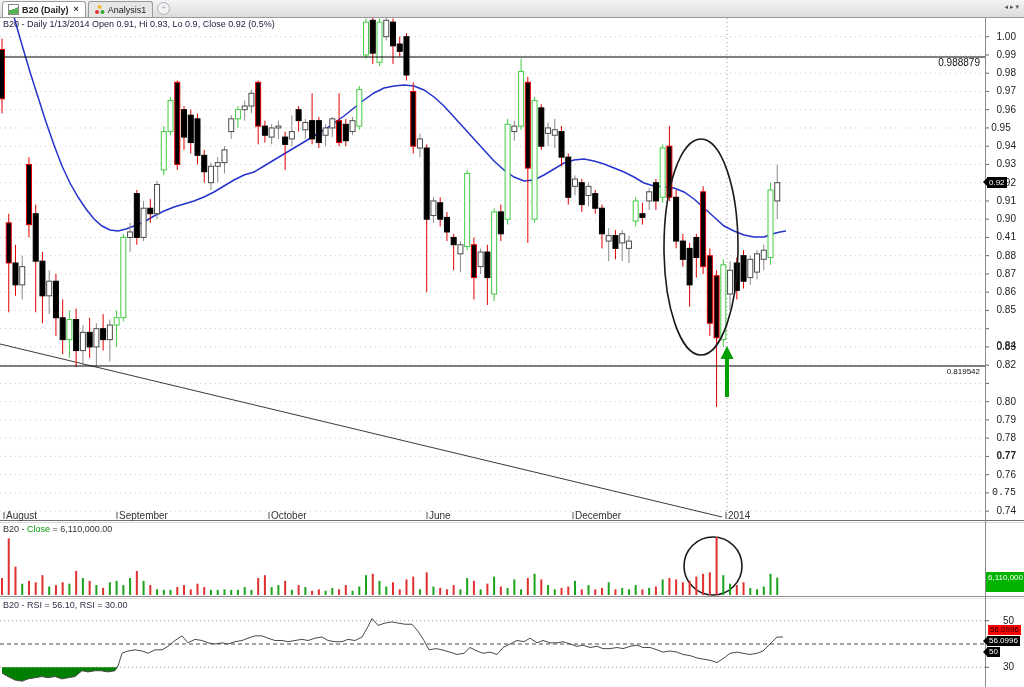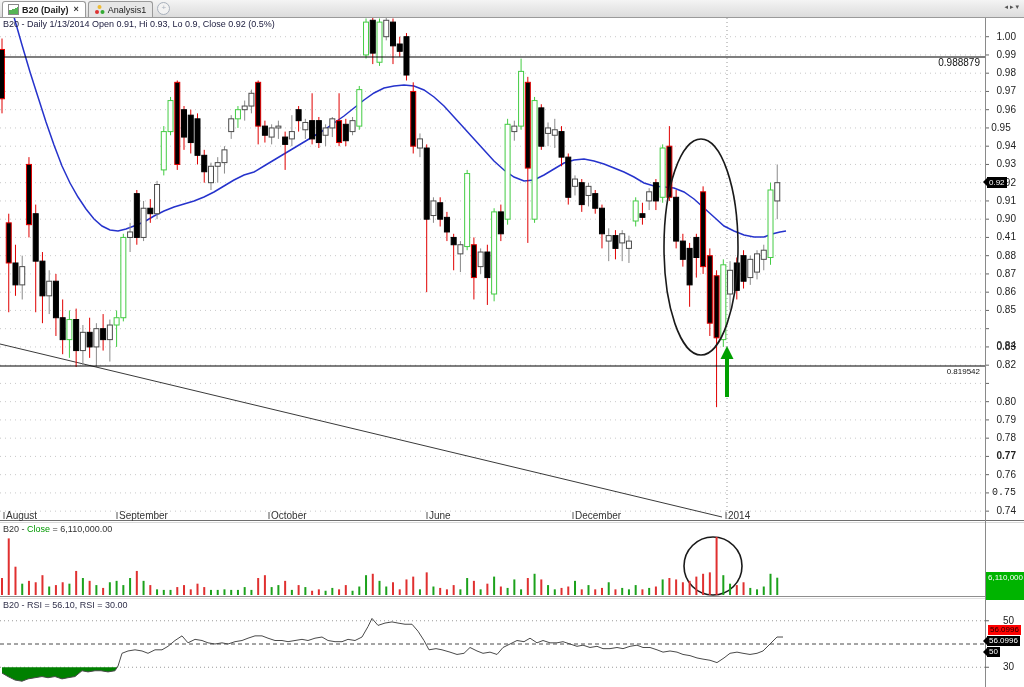--- a/index.html
+++ b/index.html
@@ -542,18 +542,18 @@
       <div class="lbl" style="left: 119px; top: 511px; color: rgb(51, 51, 51);">September</div>
       <div class="lbl" style="left: 271px; top: 511px; color: rgb(51, 51, 51);">October</div>
       <div class="lbl" style="left: 429px; top: 511px; color: rgb(51, 51, 51);">June</div>
       <div class="lbl" style="left: 575px; top: 511px; color: rgb(51, 51, 51);">December</div>
       <div class="lbl" style="left: 728px; top: 511px; color: rgb(51, 51, 51);">2014</div>
       <div class="lbl" style="left: 986px; top: 615.75px; width: 28px; text-align: right;">50</div>
       <div class="lbl" style="left: 986px; top: 662.25px; width: 28px; text-align: right;">30</div>
     </div>
 
   <div class="tag tag-black" id="price-tag" style="left: 987px; height: 11px; top: 177.19px;">0.92</div>
-  <div class="tag tag-green" id="vol-tag" style="left: 986px; height: 28px; line-height: 12px; top: 572px;">6,110,000</div>
+  <div class="tag tag-green" id="vol-tag" style="left: 986px; height: 20px; line-height: 12px; top: 572px;">6,110,000</div>
 
 <div class="tag tag-red" style="left: 988px; top: 625px; height: 10px; line-height: 10px;">56.0996</div>
     <div class="tag tag-black" style="left: 987px; top: 636px; height: 10px; line-height: 10px;">56.0996</div>
     <div class="tag tag-black" style="left: 987px; top: 647px; height: 10px; line-height: 10px;">50</div>
   </div>
 
 </body></html>

